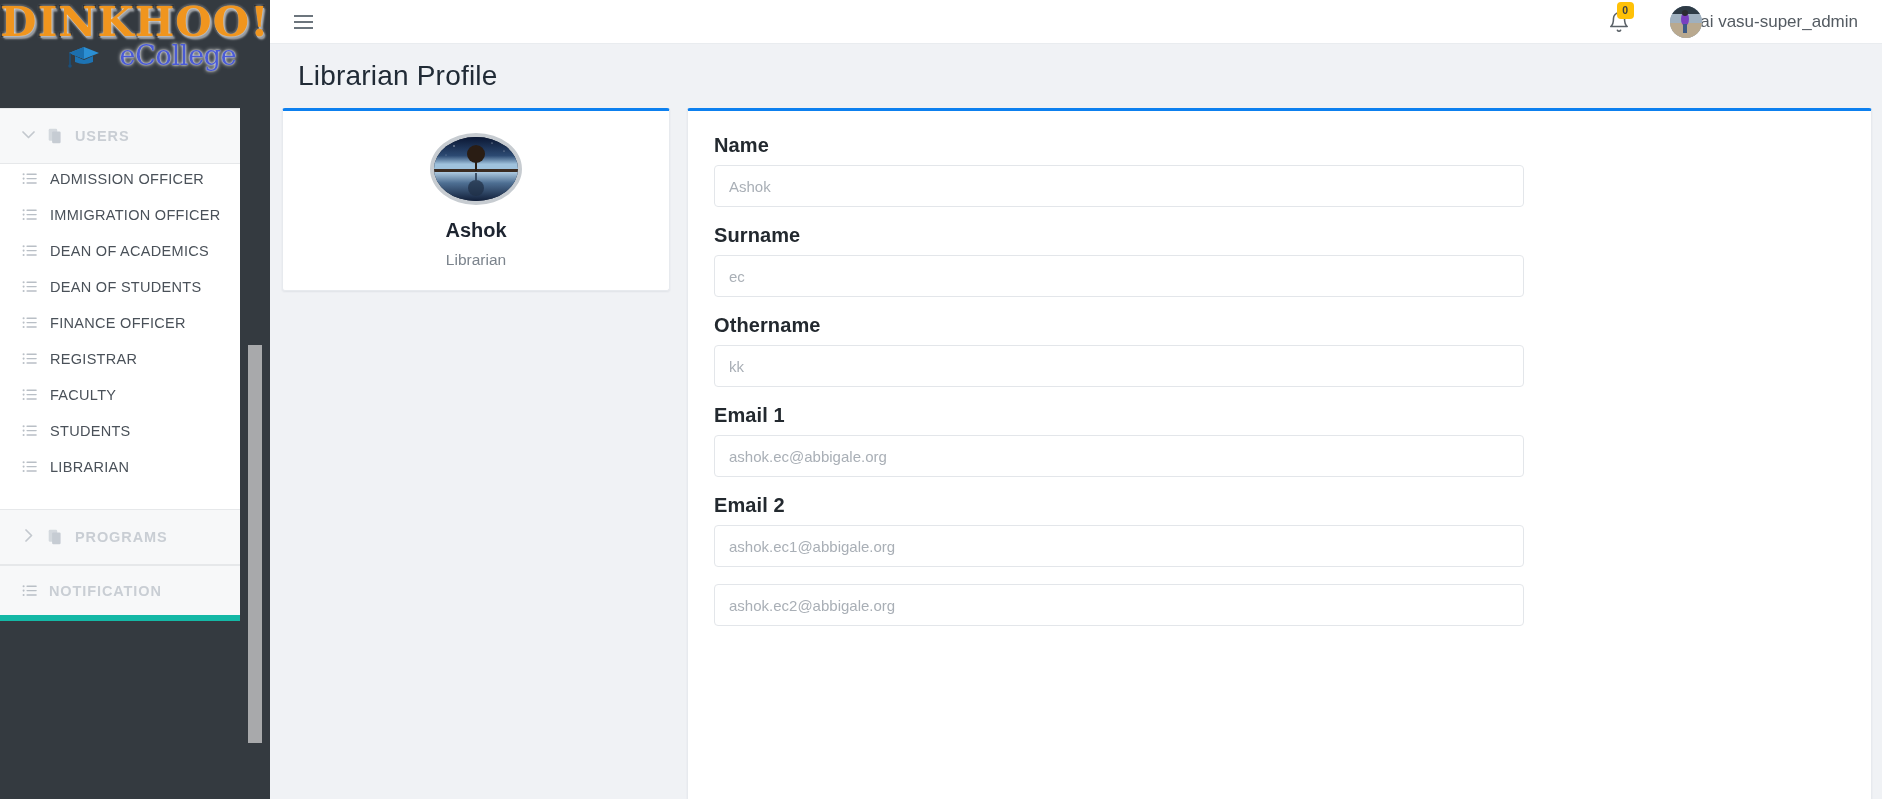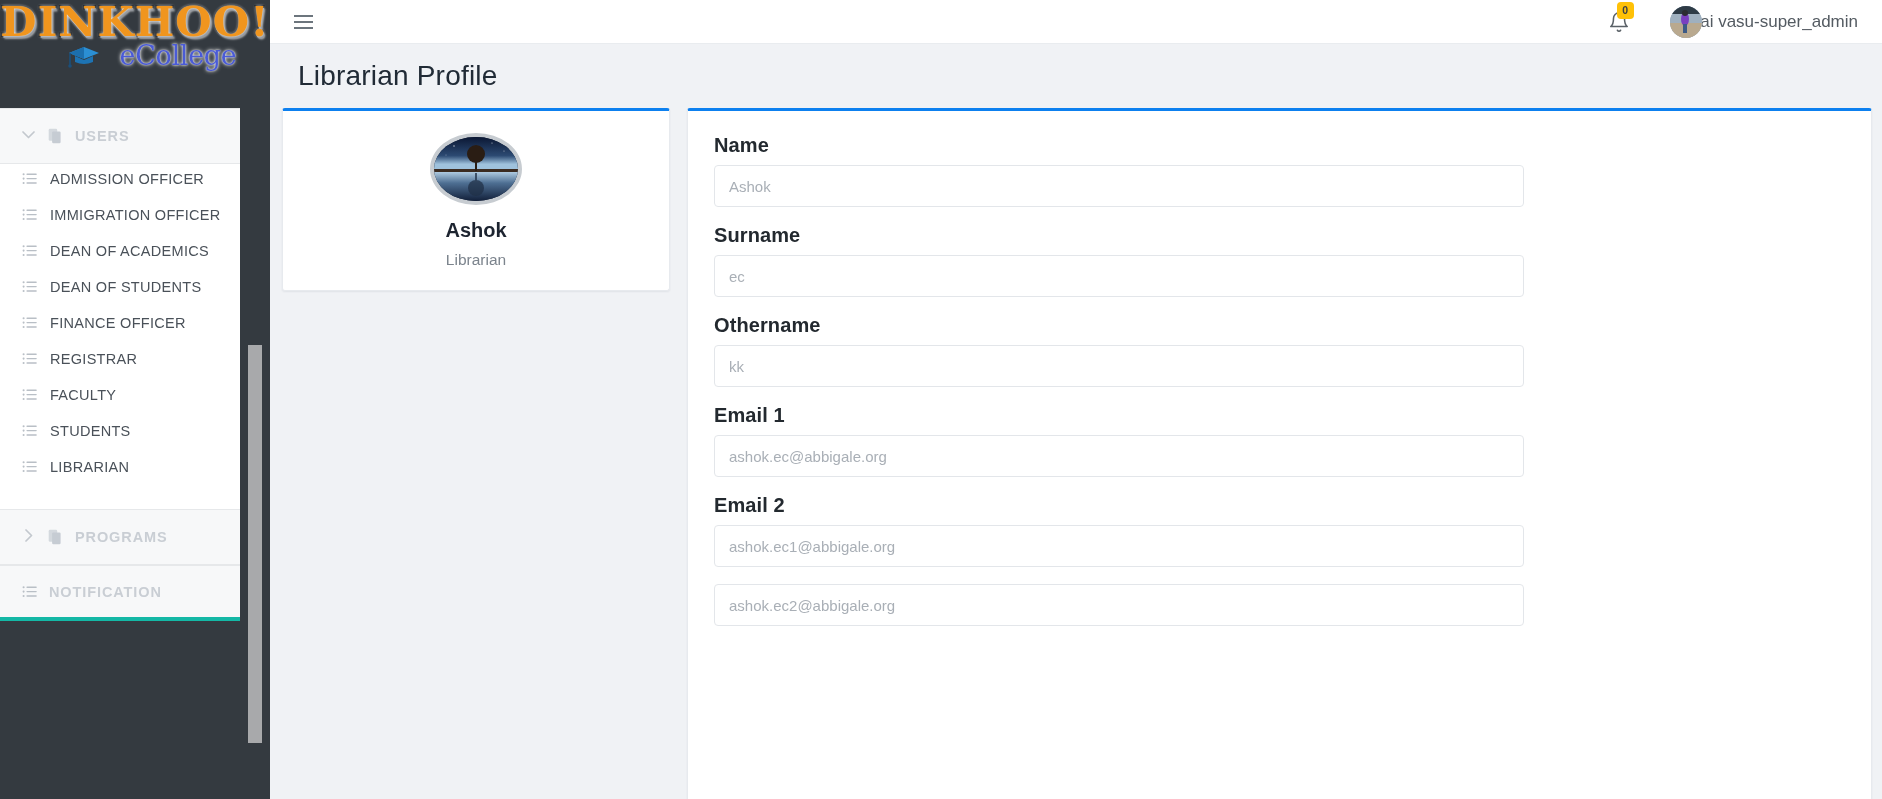--- a/index.html
+++ b/index.html
@@ -86,21 +86,21 @@
   }
   .nav-item .label {
     color: #4a5159; font-size: 14.5px; letter-spacing: .3px;
     white-space: nowrap;
   }
   .list-icon { flex: 0 0 auto; }
 
   .nav-single {
     background: #f7f8f9;
     border-top: 1px solid #e6e8ea;
-    border-bottom: 4px solid #14b8a6;
+    border-bottom: 6px solid #14b8a6;
     height: 56px;
     display: flex; align-items: center;
     padding-left: 22px; gap: 11px;
     cursor: pointer;
   }
   .nav-single .grp-label {
     color: #c9ced4; font-size: 14.5px; font-weight: bold; letter-spacing: .9px;
   }
 
   

